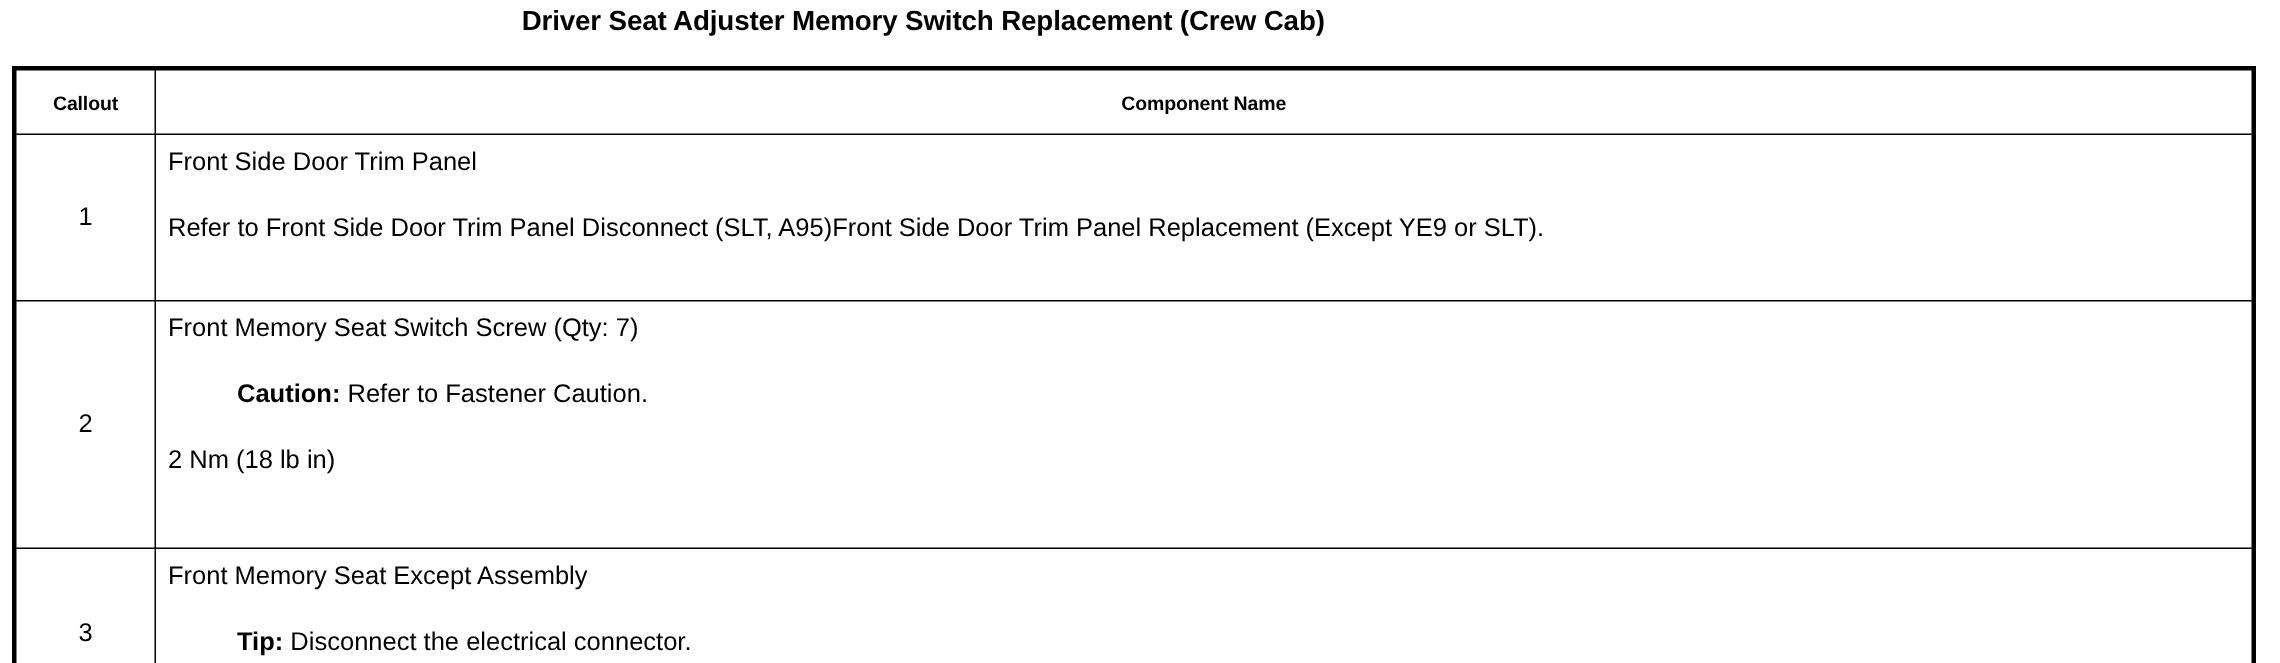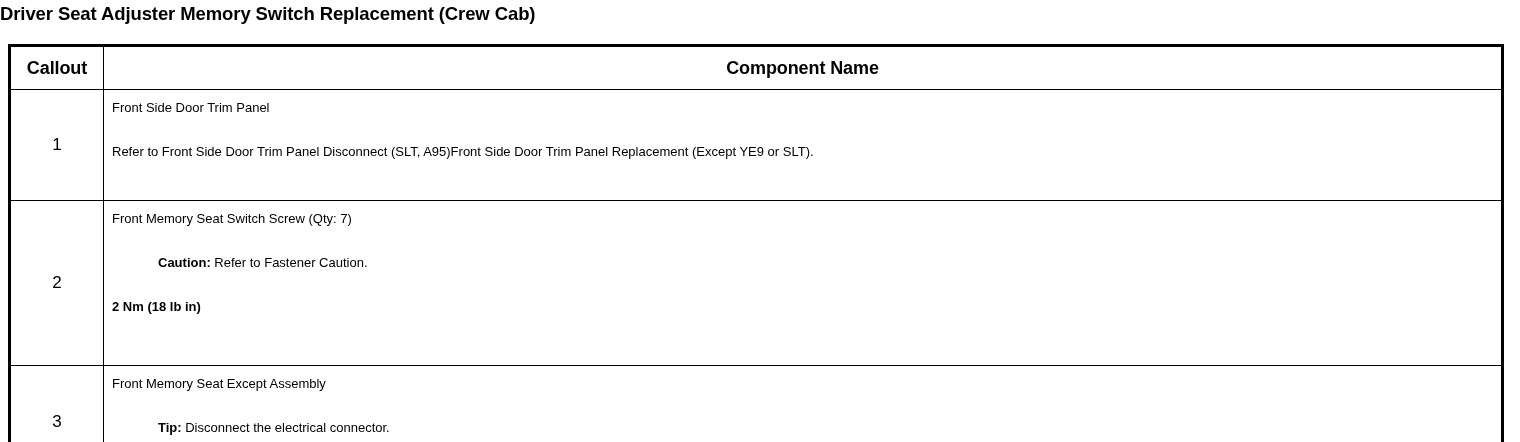--- a/index.html
+++ b/index.html
@@ -20,21 +20,21 @@
     width: 1520px;
     height: 442px;
   }
 
   
   .doc-title {
     position: absolute;
     top: 2px;
     left: 0;
     width: 1231px;
-    text-align: left;
+    text-align: center;
     font-size: 18.5px;
     font-weight: bold;
     letter-spacing: -0.1px;
     line-height: 24px;
     white-space: nowrap;
   }
 
   
   .callout-table {
     position: absolute;
@@ -51,53 +51,53 @@
   .callout-table th,
   .callout-table td {
     border: 1.5px solid #000000;
     vertical-align: middle;
     padding: 0;
   }
 
   
   thead th {
     height: 42px;
-    font-size: 18px;
+    font-size: 13px;
     font-weight: bold;
     text-align: center;
     letter-spacing: -0.1px;
     white-space: nowrap;
   }
   th.head-callout { padding: 0 2px; }
 
   
   td.cell-callout {
     text-align: center;
     font-size: 17px;
     font-weight: normal;
   }
   td.cell-name {
     text-align: left;
     padding: 8px 6px 8px 8px;
-    font-size: 13px;
+    font-size: 17px;
     line-height: 19px;
     vertical-align: top;
   }
 
   .row-1 td { height: 94px; }
   .row-2 td { height: 148px; }
   .row-3 td { height: 96px; }
 
   .line {
     display: block;
     white-space: nowrap;
     margin: 0;
   }
   .line + .line { margin-top: 25px; }
-  .line.b { font-weight: bold; }
+  .line.b { font-weight: normal; }
   .lead {
     font-weight: bold;
     margin-left: 46px;
   }
 </style>
 </head>
 <body>
 
 <div class="page">
 

